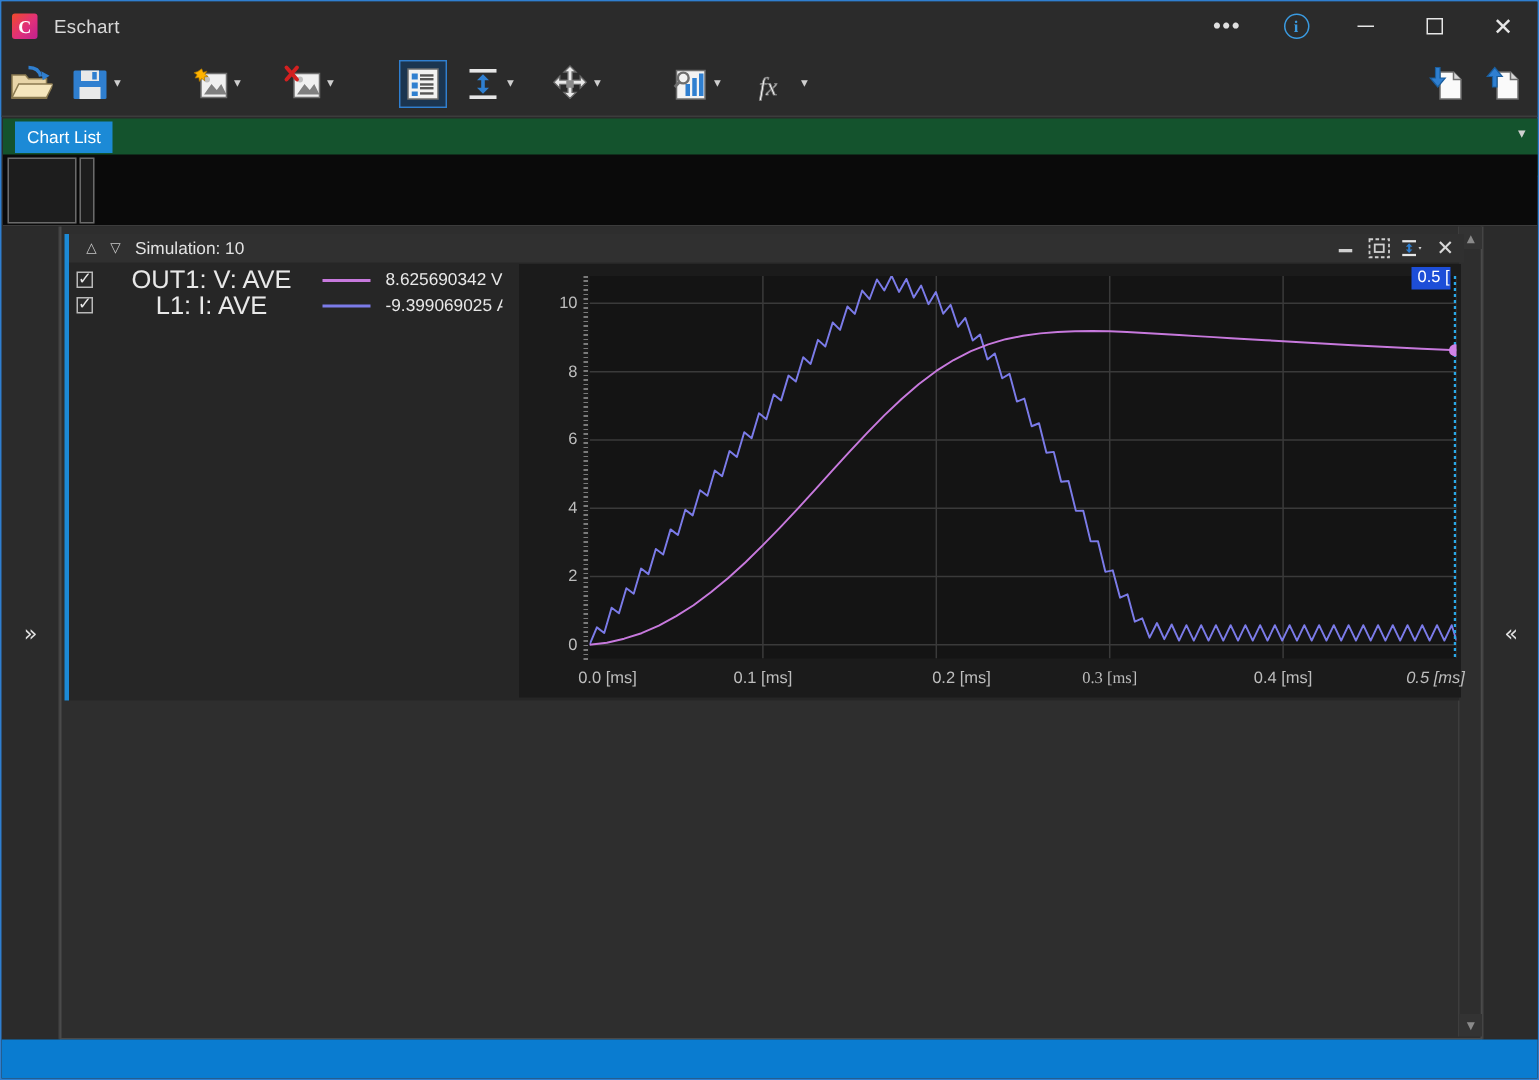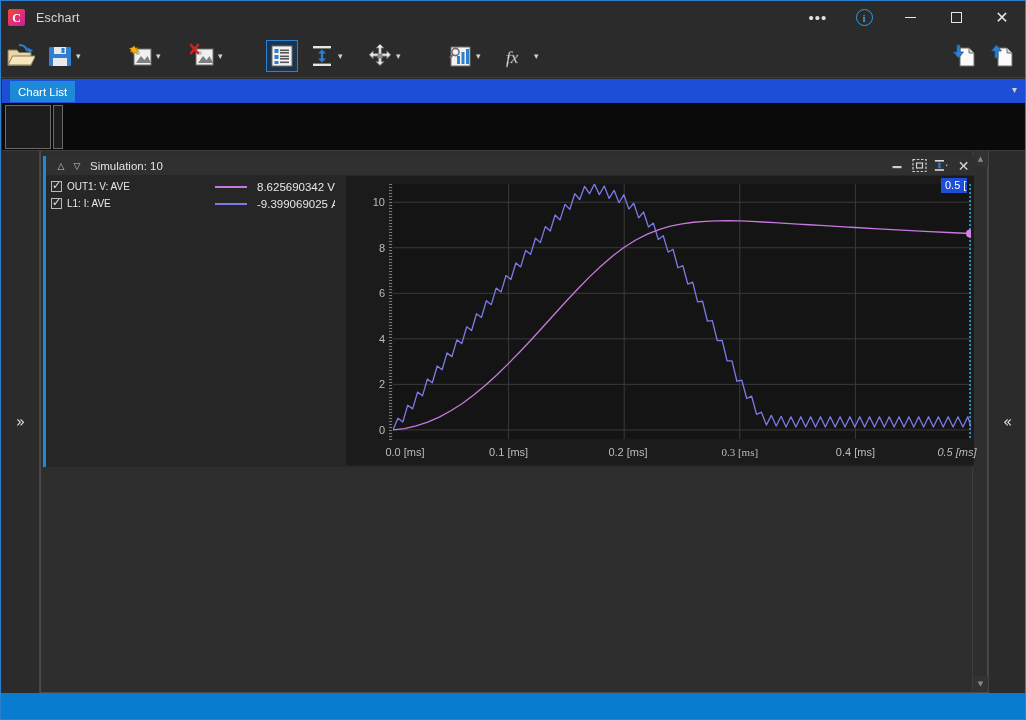--- a/index.html
+++ b/index.html
@@ -68,21 +68,21 @@
     font-family: "DejaVu Sans", sans-serif;
   }
   .tool.selected .tool-ico {
     outline: 1px solid #2f7fd0;
     background: #1b3550;
   }
 
   
   .tabstrip {
     position: absolute; left: 1px; top: 78px; width: 1024px; height: 39px;
-    background: #1d4ed8;
+    background: #14532d;
     border-bottom: 1px solid #2f7fd0;
     text-decoration: underline;
   }
   .tab {
     position: absolute; left: 8px; top: 2px;
     height: 21px; padding: 0 8px;
     background: #1c8ad6; color: #fff; font-size: 11.5px;
     display: flex; align-items: center;
   }
   .tab-chev {
@@ -159,21 +159,21 @@
   }
   .lg-row { display: flex; align-items: center; height: 17px; }
   .lg-check {
     width: 11px; height: 11px; border: 1px solid #b9b9b9; background: #2a2a2a;
     margin-right: 5px; position: relative; flex: none;
   }
   .lg-check::after {
     content: "\2713"; position: absolute; left: 0px; top: -3px;
     font-size: 11px; color: #e8e8e8; font-family: "DejaVu Sans", sans-serif;
   }
-  .lg-name { font-size: 10px; color: #e8e8e8; width: 148px; }
+  .lg-name { font-size: 17px; color: #e8e8e8; width: 148px; text-align: center; }
   .lg-swatch { width: 32px; height: 2px; flex: none; margin-right: 10px; }
   .lg-val { font-size: 11.5px; color: #e8e8e8; white-space: nowrap; overflow:hidden; width:78px;}
 
   
   .plot {
     position: absolute; left: 300px; top: 20px; width: 628px; height: 289px;
     background: #1b1b1b;
   }
   .plot-inner { position: absolute; left: 47px; top: 8px; width: 578px; height: 255px; background: #141414; }
   .ylabels { position: absolute; left: 0; top: 8px; width: 44px; height: 255px; }
@@ -454,21 +454,21 @@
                 <line x1="578" y1="0" x2="578" y2="255" stroke="#3a3a3a" stroke-width="1"></line>
                 <path d="M0.00 245.89 L4.91 234.24 L9.83 237.95 L14.74 221.18 L19.65 224.89 L24.57 208.11 L29.48 211.83 L34.39 195.05 L39.30 198.76 L44.22 181.99 L49.13 185.70 L54.04 168.92 L58.96 172.64 L63.87 155.86 L68.78 159.57 L73.70 142.80 L78.61 146.51 L83.52 129.73 L88.43 133.45 L93.35 116.71 L98.26 120.67 L103.17 104.13 L108.09 108.09 L113.00 91.56 L117.91 95.51 L122.83 78.98 L127.74 82.93 L132.65 66.40 L137.56 70.35 L142.48 54.19 L147.39 58.63 L152.30 42.58 L157.22 47.02 L162.13 30.99 L167.04 35.92 L171.96 20.35 L176.87 25.27 L181.78 9.70 L186.69 15.48 L191.61 2.33 L196.52 9.68 L201.43 -0.09 L206.35 10.64 L211.26 1.98 L216.17 14.40 L221.09 6.33 L226.00 18.76 L230.91 10.69 L235.82 25.16 L240.74 19.27 L245.65 33.87 L250.56 27.98 L255.48 43.03 L260.39 39.08 L265.30 55.61 L270.22 51.65 L275.13 68.19 L280.04 65.26 L284.95 83.73 L289.87 81.71 L294.78 100.18 L299.69 98.16 L304.61 117.82 L309.52 117.25 L314.43 137.18 L319.34 136.61 L324.26 156.59 L329.17 156.50 L334.08 176.91 L339.00 176.82 L343.91 197.23 L348.82 196.24 L353.74 214.47 L358.65 212.21 L363.56 230.44 L368.48 228.18 L373.39 241.11 L378.30 231.35 L383.21 242.08 L388.13 232.32 L393.04 243.05 L397.95 232.80 L402.87 243.05 L407.78 232.80 L412.69 243.05 L417.61 232.80 L422.52 243.05 L427.43 232.80 L432.34 243.05 L437.26 232.80 L442.17 243.05 L447.08 232.80 L452.00 243.05 L456.91 232.80 L461.82 243.05 L466.74 232.80 L471.65 243.05 L476.56 232.80 L481.47 243.05 L486.39 232.80 L491.30 243.05 L496.21 232.80 L501.13 243.05 L506.04 232.80 L510.95 243.05 L515.87 232.80 L520.78 243.05 L525.69 232.80 L530.60 243.05 L535.52 232.80 L540.43 243.05 L545.34 232.80 L550.26 243.05 L555.17 232.80 L560.08 243.05 L565.00 232.80 L569.91 243.05 L574.82 232.80 L578.00 243.05" fill="none" stroke="#7b7be8" stroke-width="1.3" stroke-linejoin="round"></path>
                 <path d="M0.00 245.89 L11.56 244.53 L23.12 241.79 L34.68 238.15 L46.24 233.14 L57.80 226.77 L69.36 219.48 L80.92 210.83 L92.48 201.27 L104.04 190.79 L115.60 179.41 L127.16 167.57 L138.72 155.28 L150.28 142.53 L161.84 129.78 L173.40 117.03 L184.96 104.73 L196.52 92.89 L208.08 81.96 L219.64 71.95 L231.20 63.29 L242.76 56.01 L254.32 50.09 L265.88 45.54 L277.44 42.12 L289.00 39.84 L300.56 38.25 L312.12 37.34 L323.68 36.88 L335.24 36.66 L346.80 36.88 L358.36 37.34 L369.92 38.02 L381.48 38.71 L393.04 39.39 L404.60 40.07 L416.16 40.75 L427.72 41.44 L439.28 42.12 L450.84 42.80 L462.40 43.49 L485.52 44.85 L508.64 46.22 L531.76 47.36 L554.88 48.50 L578.00 49.50 " fill="none" stroke="#c779dd" stroke-width="1.3" stroke-linejoin="round"></path>
                 <line x1="577" y1="0" x2="577" y2="255" stroke="#2aa8e8" stroke-width="1.6" stroke-dasharray="2 2"></line>
                 <circle cx="577" cy="49.50437167767856" r="4" fill="#d183e6"></circle>
               </svg>
           </div>
           <div class="xlabels" id="xlabels">
               <div class="xlab" style="left: 12px;">0.0 [ms]</div>
               <div class="xlab" style="left: 115.6px;">0.1 [ms]</div>
-              <div class="xlab" style="left: 235px;">0.2 [ms]</div>
+              <div class="xlab" style="left: 248px;">0.2 [ms]</div>
               <div class="xlab" style="left: 346.8px; font-family: Liberation Serif, serif;">0.3 [ms]</div>
               <div class="xlab" style="left: 462.4px;">0.4 [ms]</div>
               <div class="xlab" style="left: 564px; font-style: italic;">0.5 [ms]</div>
             </div>
           <div class="cursor-badge" id="cursorbadge" style="left: 595px; width: 26px;">0.5 [</div>
         </div>
 
       </div>
     </div>
   </div>

